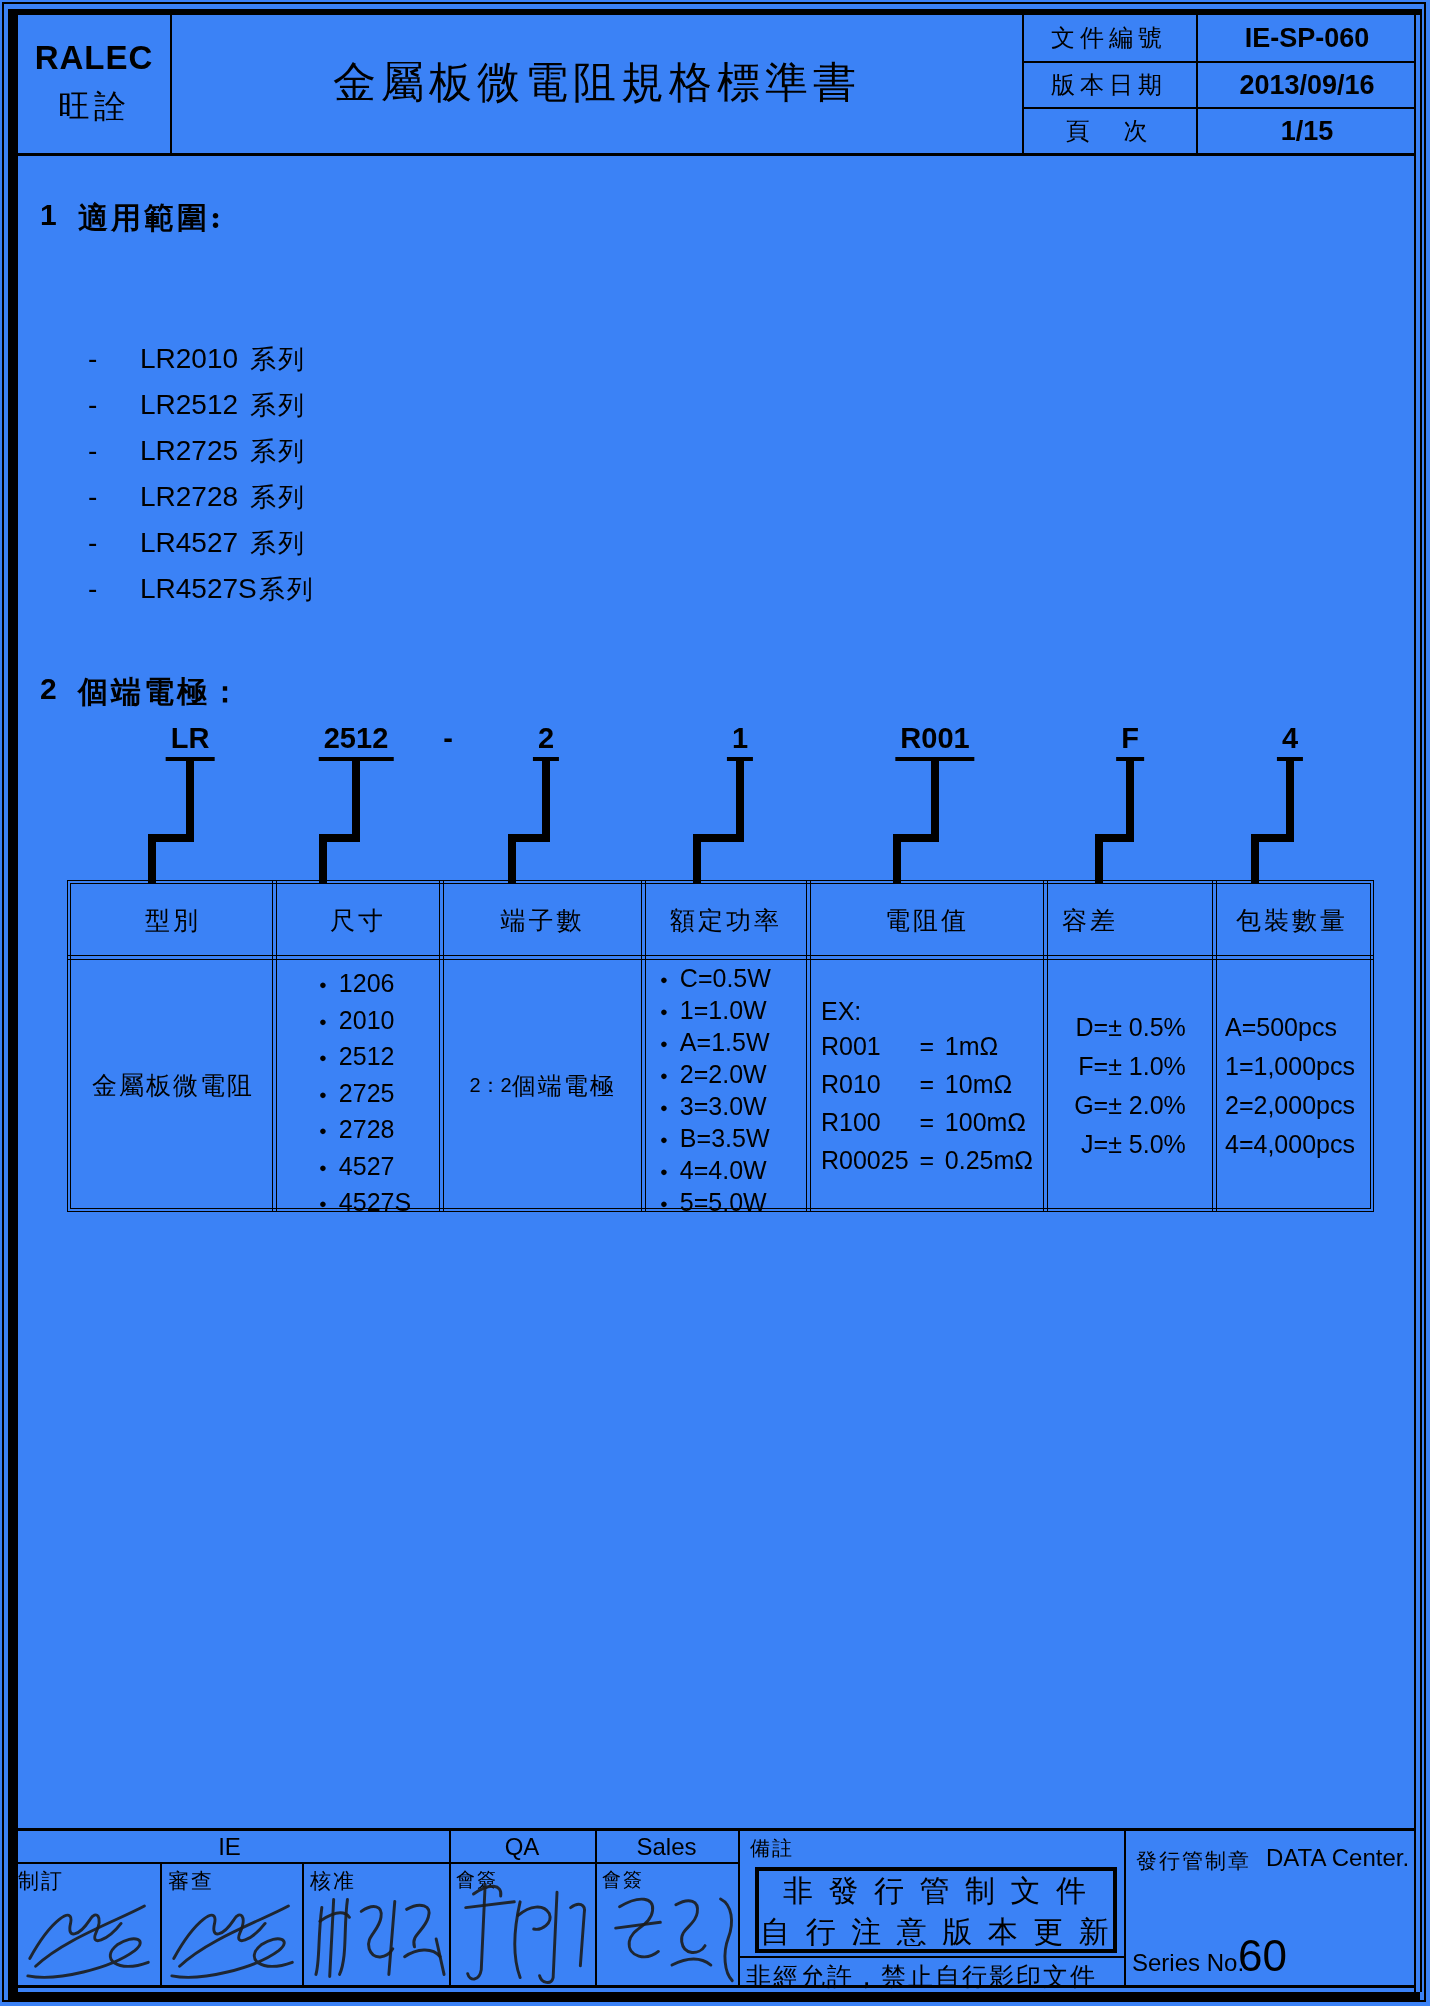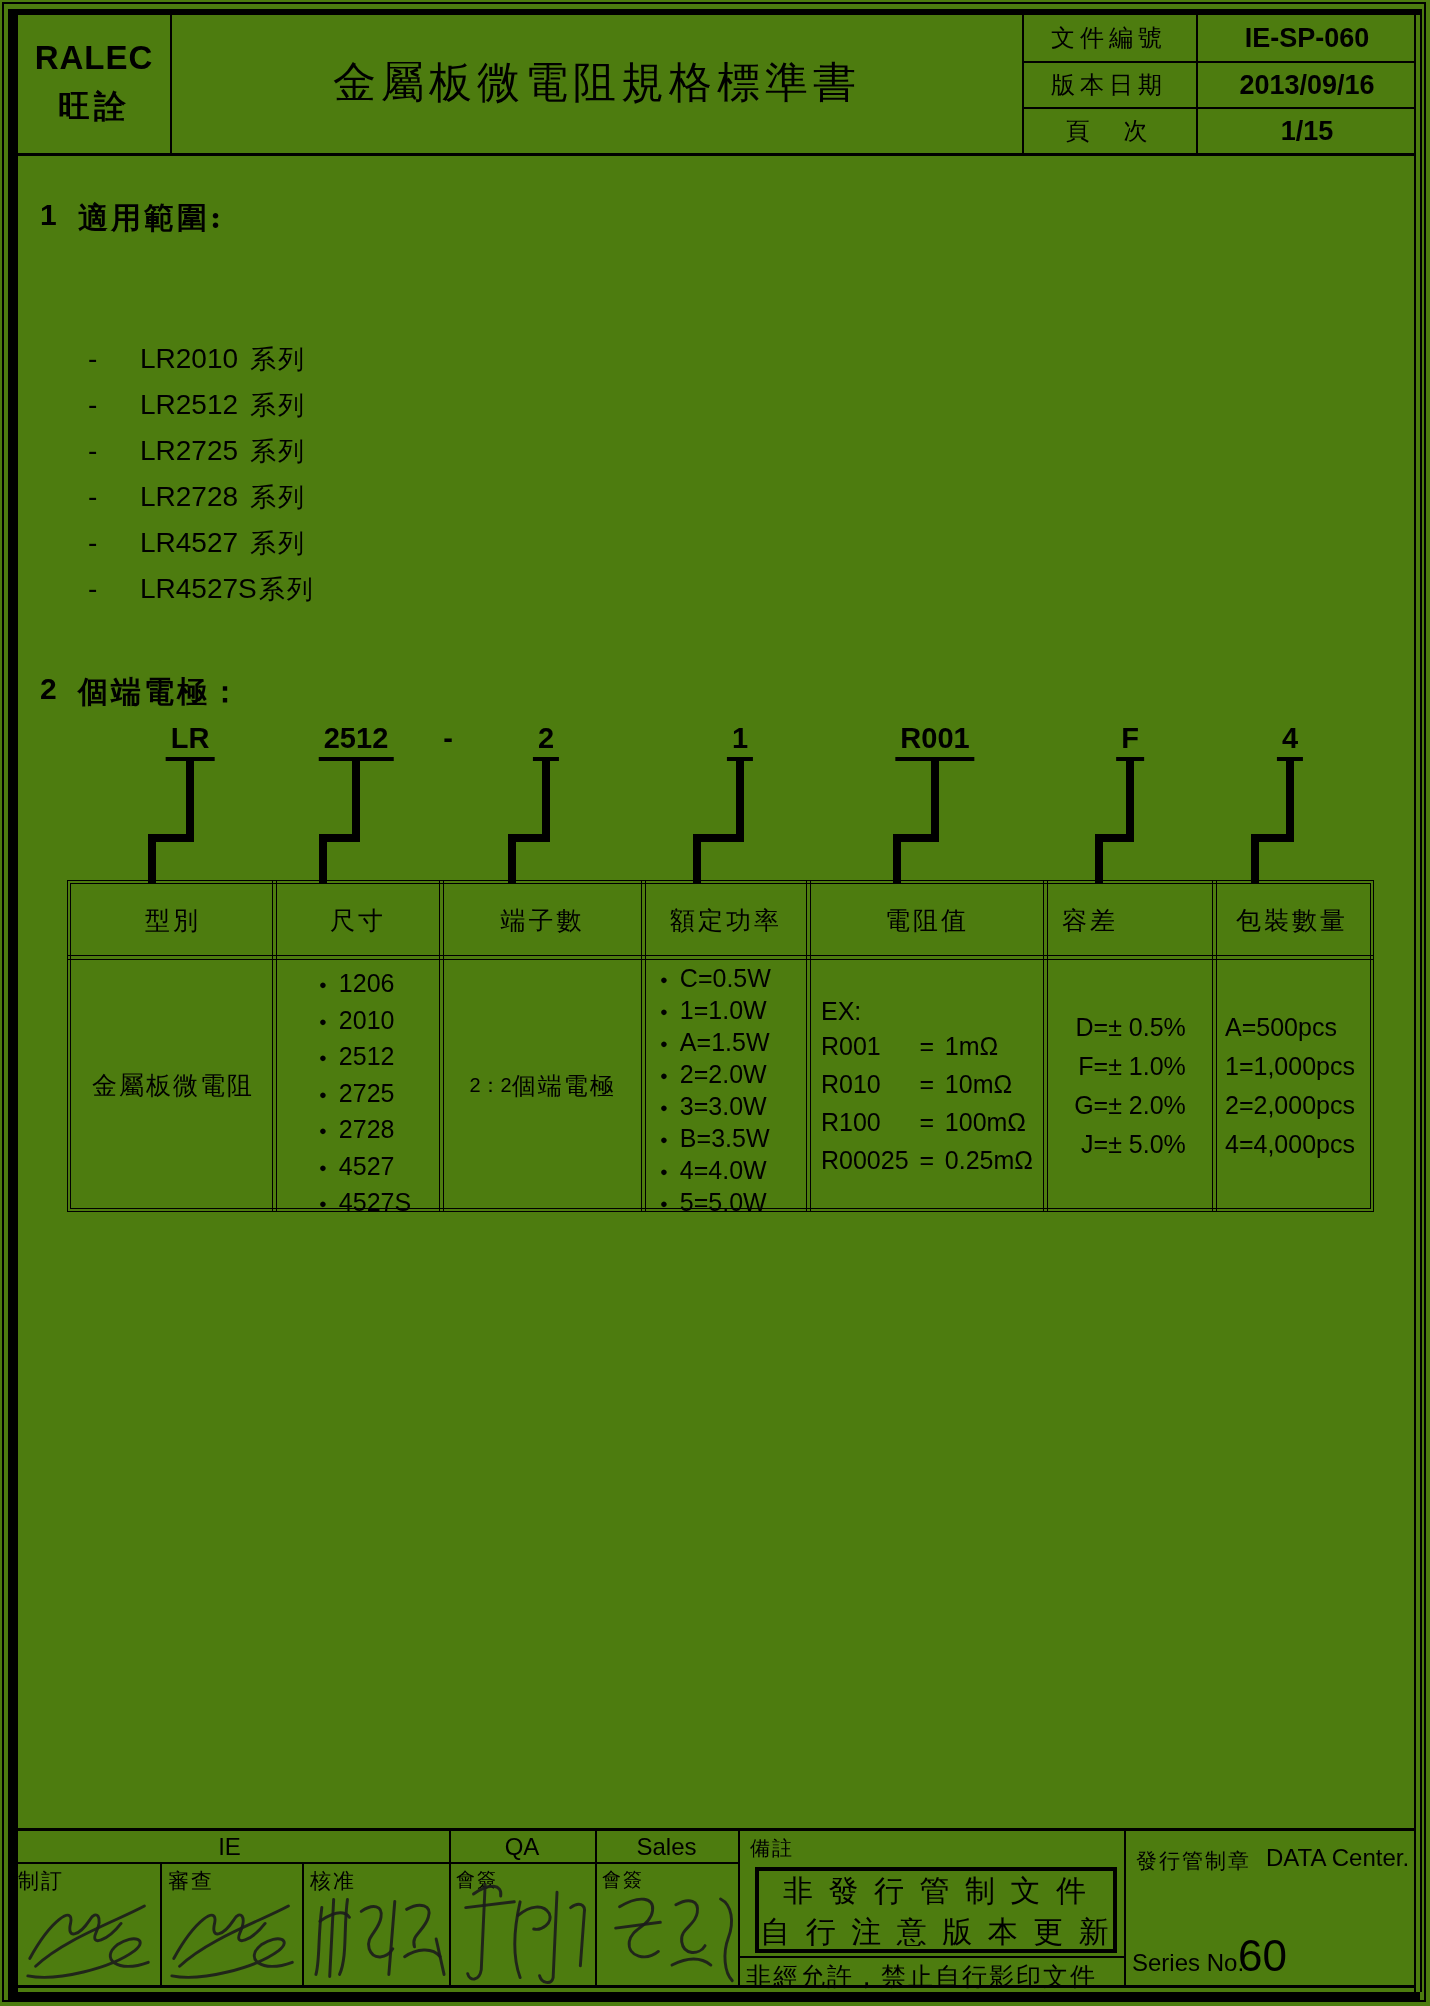--- a/index.html
+++ b/index.html
@@ -1,16 +1,16 @@
 <!DOCTYPE html>
 <html><head>
 <meta charset="utf-8">
 <style>
   html,body{margin:0;padding:0;background:#888;}
-  .page{position:relative;width:1430px;height:2006px;background:#4d7c0f;color:#000;
+  .page{position:relative;width:1430px;height:2006px;background:#3b82f6;color:#000;
         font-family:"Liberation Sans",sans-serif;overflow:hidden;margin:0 auto;}
   .abs{position:absolute;}
   .kai{font-family:"DejaVu Serif",serif;}
   .sans{font-family:"Liberation Sans",sans-serif;}
   .ctr{display:flex;align-items:center;justify-content:center;}
 
   
   .frame-outer{left:2px;top:2px;right:4px;bottom:4px;border:2px solid #000;}
   .bar-top{left:8px;right:10px;top:9px;height:6px;background:#000;}
   .bar-left{left:8px;top:9px;width:10px;bottom:10px;background:#000;}
@@ -20,21 +20,21 @@
 
   
   .hdr{left:18px;top:15px;width:1398px;height:138px;border-bottom:3px solid #000;}
   .hdr-v1{left:170px;top:15px;width:2px;height:138px;background:#000;}
   .hdr-v2{left:1022px;top:15px;width:2px;height:138px;background:#000;}
   .hdr-v3{left:1196px;top:15px;width:2px;height:138px;background:#000;}
   .hdr-h1{left:1022px;top:61px;width:394px;height:2px;background:#000;}
   .hdr-h2{left:1022px;top:107px;width:394px;height:2px;background:#000;}
   .logo{left:18px;top:22px;width:152px;height:124px;flex-direction:column;}
   .logo-en{font-size:33px;font-weight:bold;letter-spacing:1px;}
-  .logo-cn{font-size:32px;font-weight:bold;letter-spacing:4px;margin-top:8px;}
+  .logo-cn{font-size:32px;font-weight:normal;letter-spacing:4px;margin-top:8px;}
   .doc-title{left:172px;top:15px;width:850px;height:136px;font-size:43px;letter-spacing:5px;}
   .inf-lab{width:174px;font-size:24px;letter-spacing:5px;}
   .inf-val{width:218px;font-size:27px;font-weight:bold;}
   .r1{top:15px;height:46px;} .r2{top:63px;height:44px;} .r3{top:109px;height:44px;}
   .inf-lab{left:1022px;} .inf-val{left:1198px;}
 
   
   .s1-num{left:40px;top:198px;font-size:30px;font-weight:bold;}
   .s1-head{left:78px;top:198px;font-size:30px;font-weight:bold;letter-spacing:3px;}
   .s1-intro{left:75px;top:250px;font-size:29px;letter-spacing:1px;white-space:nowrap;}

